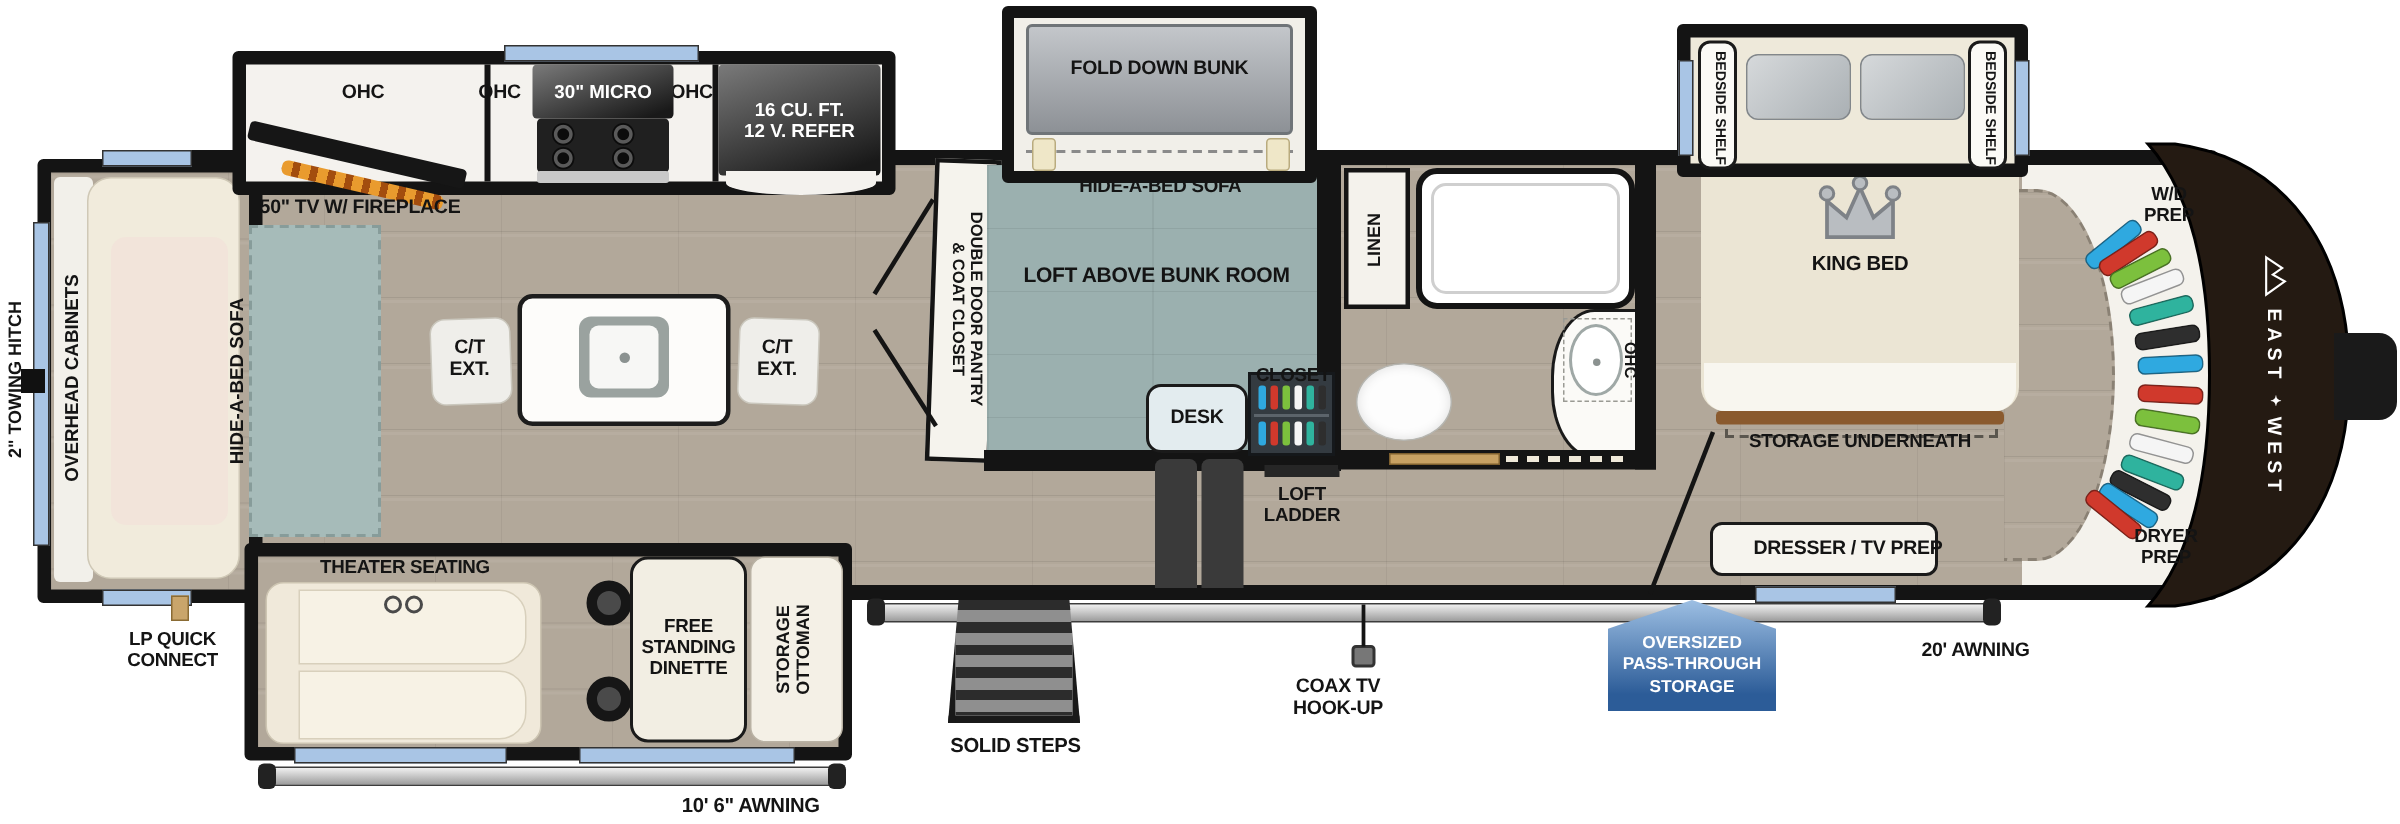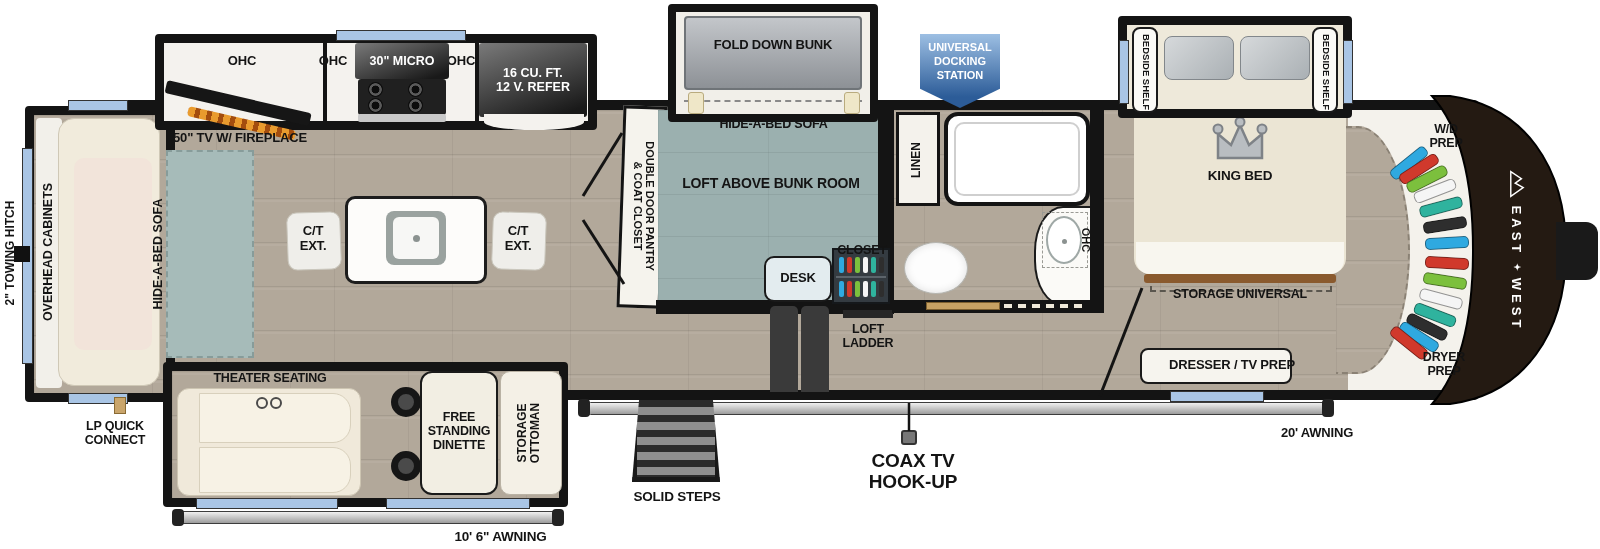--- a/index.html
+++ b/index.html
@@ -162,21 +162,21 @@
   <div class="abs" style="left:1134px;top:110px;width:212px;height:164px;background:#ebe5d4;border-radius:0 0 16px 16px;"></div>
   <div class="abs" style="left:1136px;top:242px;width:208px;height:32px;background:#f8f6ef;border-radius:0 0 14px 14px;"></div>
   <div class="abs" style="left:1144px;top:274px;width:192px;height:9px;background:#8a5a2e;border-radius:3px;"></div>
   <svg class="abs" style="left:1210px;top:116px;" width="60" height="50" viewBox="0 0 60 50">
     <path d="M8 42 L8 18 L21 29 L30 9 L39 29 L52 18 L52 42 Z" fill="#b9bdc1" stroke="#7e8287" stroke-width="2.5"></path>
     <circle cx="8" cy="13" r="4.5" fill="#b9bdc1" stroke="#7e8287" stroke-width="2"></circle>
     <circle cx="30" cy="6" r="4.5" fill="#b9bdc1" stroke="#7e8287" stroke-width="2"></circle>
     <circle cx="52" cy="13" r="4.5" fill="#b9bdc1" stroke="#7e8287" stroke-width="2"></circle>
   </svg>
   <div class="lbl" style="left:1198px;top:168px;width:84px;font-size:13.5px;">KING BED</div>
-  <div class="lbl" style="left:1154px;top:287px;width:172px;">STORAGE UNIVERSAL</div>
+  <div class="lbl" style="left:1154px;top:287px;width:172px;">STORAGE UNDERNEATH</div>
   <div class="abs" style="left:1140px;top:348px;width:152px;height:36px;background:#f6f4ee;border:2px solid #1a1a1a;border-radius:8px;box-sizing:border-box;"></div>
   <div class="lbl" style="left:1142px;top:358px;width:148px;font-size:13px;padding-left:16px;">DRESSER / TV PREP</div>
   <div class="win" style="left:1170px;top:391px;width:92px;height:9px;"></div>
 
   <div class="slide" style="left:1118px;top:16px;width:234px;height:102px;background:#eee9da;"></div>
   <div class="win" style="left:1119px;top:40px;width:8px;height:62px;"></div>
   <div class="win" style="left:1343px;top:40px;width:8px;height:62px;"></div>
   <div class="abs" style="left:1132px;top:27px;width:26px;height:86px;background:#fbfaf6;border:2px solid #1a1a1a;border-radius:8px;box-sizing:border-box;"></div>
   <div class="abs" style="left:1312px;top:27px;width:26px;height:86px;background:#fbfaf6;border:2px solid #1a1a1a;border-radius:8px;box-sizing:border-box;"></div>
   <div class="vlbl" style="left:1103px;top:66px;width:84px;height:12px;transform:rotate(90deg);font-size:9.5px;">BEDSIDE SHELF</div>
@@ -246,31 +246,31 @@
   <div class="barnub" style="left:578px;top:399px;width:12px;height:18px;"></div>
   <div class="barnub" style="left:1322px;top:399px;width:12px;height:18px;"></div>
   <div class="lbl" style="left:1262px;top:426px;width:110px;font-size:13px;">20' AWNING</div>
 
   <div class="abs" style="left:632px;top:400px;width:88px;height:82px;border:5px solid #191919;border-top:none;box-sizing:border-box;
               background:repeating-linear-gradient(180deg,#2c2c2c 0 7px,#8f8f8f 7px 15px);
               clip-path:polygon(8% 0,92% 0,100% 100%,0 100%);"></div>
   <div class="lbl" style="left:612px;top:489px;width:130px;font-size:13.5px;">SOLID STEPS</div>
 
   <div class="abs" style="left:901px;top:430px;width:16px;height:15px;background:#777;border:2px solid #333;border-radius:3px;box-sizing:border-box;"></div>
-  <div class="lbl" style="left:867px;top:450px;width:92px;font-size:19px;">COAX TV
+  <div class="lbl" style="left:846px;top:450px;width:92px;font-size:13px;">COAX TV
 HOOK-UP</div>
 
   <div class="abs" style="left:114px;top:397px;width:12px;height:17px;background:#c9a56b;border:1px solid #8a6b34;box-sizing:border-box;"></div>
   <div class="lbl" style="left:68px;top:419px;width:94px;">LP QUICK
 CONNECT</div>
 
   <svg class="overlay" width="1600" height="549" viewBox="0 0 1600 549">
     <line x1="622" y1="133" x2="583" y2="196" stroke="#141414" stroke-width="3"></line>
     <line x1="583" y1="220" x2="624" y2="284" stroke="#141414" stroke-width="3"></line>
     <line x1="1100" y1="396" x2="1142" y2="288" stroke="#141414" stroke-width="3"></line>
     <line x1="909" y1="403" x2="909" y2="431" stroke="#141414" stroke-width="2.5"></line>
   </svg>
 
-  <div class="badge" style="left:920px;top:34px;width:80px;height:74px;font-size:11px;line-height:1.25;padding-top:7px;box-sizing:border-box;white-space:pre-line;
-              clip-path:polygon(0 0,100% 0,100% 74%,50% 100%,0 74%);">UNIVERSAL
-DOCKING
-STATION</div>
+  <div class="badge" style="left:1072px;top:400px;width:112px;height:74px;font-size:11.5px;line-height:1.25;padding-top:22px;box-sizing:border-box;white-space:pre-line;
+              clip-path:polygon(50% 0,100% 26%,100% 100%,0 100%,0 26%);">OVERSIZED
+PASS-THROUGH
+STORAGE</div>
 </div>
 
 </body></html>

